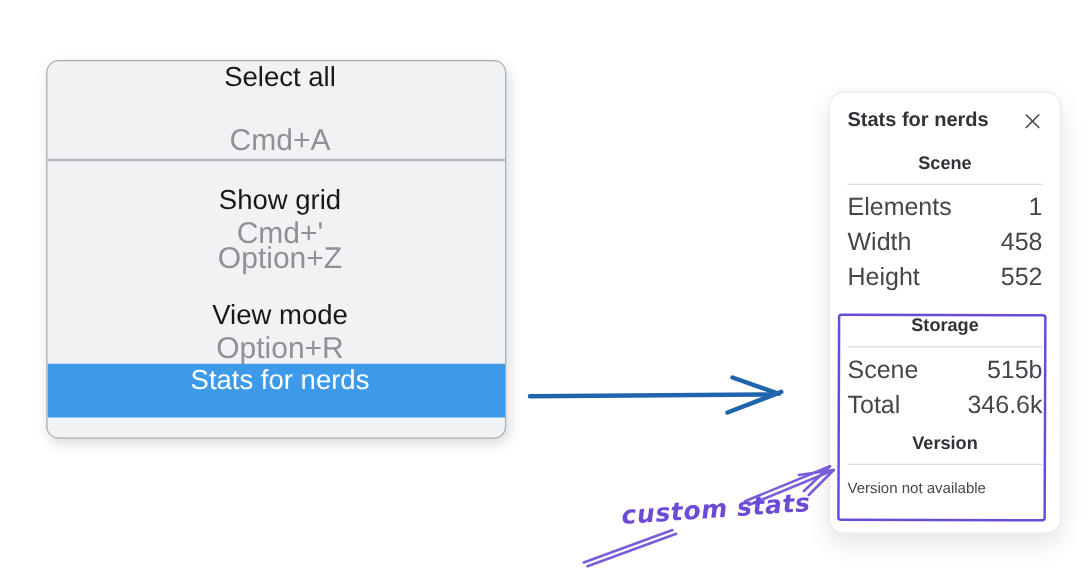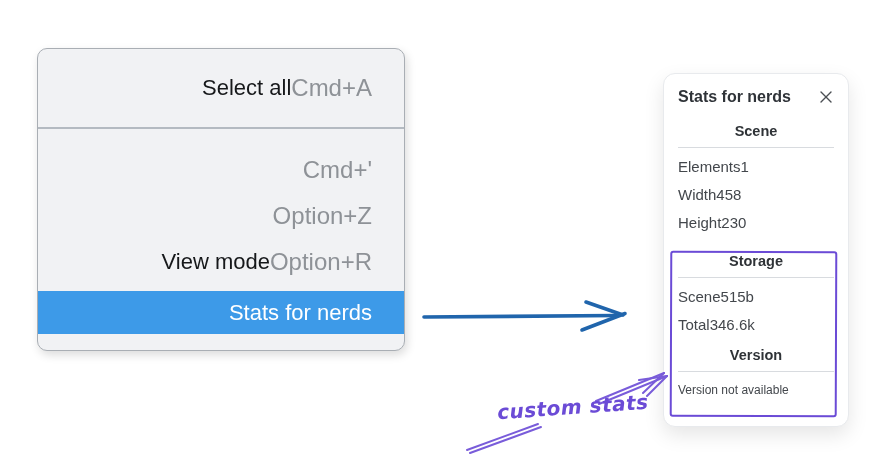--- a/index.html
+++ b/index.html
@@ -15,22 +15,22 @@
   }
 
   
   .menu{
     position:absolute; left:37px; top:48px; width:368px; height:303px;
     background:#f1f2f4; border:1.5px solid #a9aeb4; border-radius:10px;
     box-shadow:2px 4px 10px rgba(0,0,0,.14);
     overflow:hidden;
   }
   .menu-item{
-    display:flex; justify-content:flex-end; align-items:center;
-    padding:0 32px 0 38px; font-size:22px; color:#16181a;
+    display:flex; justify-content:space-between; align-items:center;
+    padding:0 32px 0 38px; font-size:22px; color:#16181a;flex-direction:column;
   }
   .menu-item .shortcut{color:#8e9297; font-size:24px;}
   .mi-first{height:78px;}
   .menu-divider{height:2px; background:#b4bac1;}
   .menu-group{padding-top:18px;}
   .mi-std{height:46px;}
   .menu-item.highlighted{
     height:43px; margin-top:6px; background:var(--menu-highlight); color:#fff;
   }
   .menu-item.highlighted .shortcut{color:#bedcf7;}
@@ -45,21 +45,21 @@
     box-shadow:0 8px 20px rgba(0,0,0,.10);
     padding:14px 14px 10px;
   }
   .panel-header{display:flex; justify-content:space-between; align-items:center;}
   .panel-title{font-size:16px; font-weight:700; color:#2f3338;}
   .close-btn{width:16px; height:16px; cursor:pointer; display:flex; align-items:center; justify-content:center;}
   .sec-title{margin-top:15px; font-size:14.5px; font-weight:700; text-align:center; color:#2f3337; height:20px; line-height:20px;}
   .sec-title.tight{}
   .sec-title.tighter{margin-top:7px;}
   .sec-divider{border-top:1px solid #d8dbdf; margin:6px 0 4px;}
-  .stat-row{display:flex; align-items:center; height:28px; font-size:15px; color:#43474c;}
+  .stat-row{display:flex; justify-content:space-between; align-items:center; height:28px; font-size:20px; color:#43474c;}
   .stat-note{height:28px; display:flex; align-items:center; font-size:12px; color:#43474c; white-space:nowrap;}
   .annotation-box{
     position:absolute; left:6px; top:177px; width:167px; height:166px;
     border:2px solid var(--annotation); border-radius:3px; pointer-events:none;
     transform:rotate(.2deg);
   }
 
   
   .annotation-label{
     position:absolute; left:497px; top:395px;
@@ -75,20 +75,21 @@
 <div class="stage">
 
   <div class="menu">
     <div class="menu-item mi-first">
       <span>Select all</span>
       <span class="shortcut">Cmd+A</span>
     </div>
     <div class="menu-divider"></div>
     <div class="menu-group">
       <div class="menu-item mi-std">
+        <span>Show grid</span>
         <span class="shortcut">Cmd+'</span>
       </div>
       <div class="menu-item mi-std">
         <span class="shortcut">Option+Z</span>
       </div>
       <div class="menu-item mi-std">
         <span>View mode</span>
         <span class="shortcut">Option+R</span>
       </div>
       <div class="menu-item highlighted">
@@ -124,21 +125,21 @@
       <div class="stat-row">
         <span>Elements</span>
         <span>1</span>
       </div>
       <div class="stat-row">
         <span>Width</span>
         <span>458</span>
       </div>
       <div class="stat-row">
         <span>Height</span>
-        <span>230</span>
+        <span>552</span>
       </div>
     </div>
 
     <div>
       <div class="sec-title tight">Storage</div>
       <div class="sec-divider"></div>
       <div class="stat-row">
         <span>Scene</span>
         <span>515b</span>
       </div>

